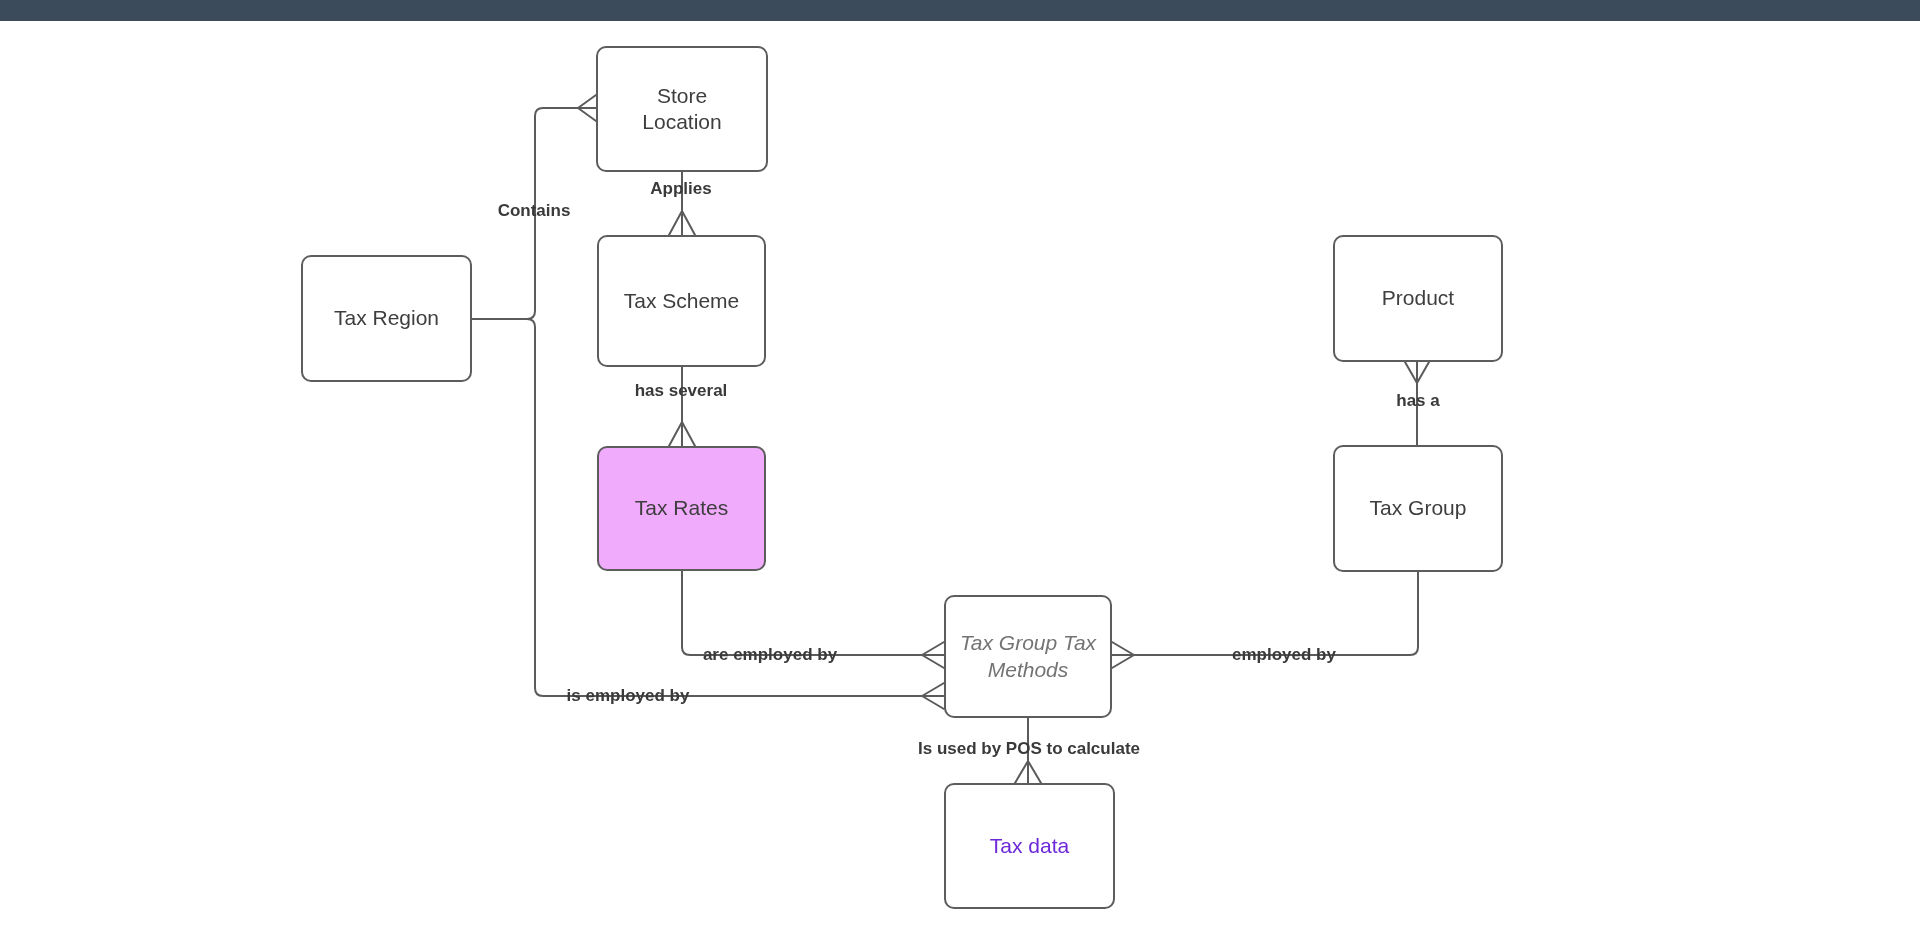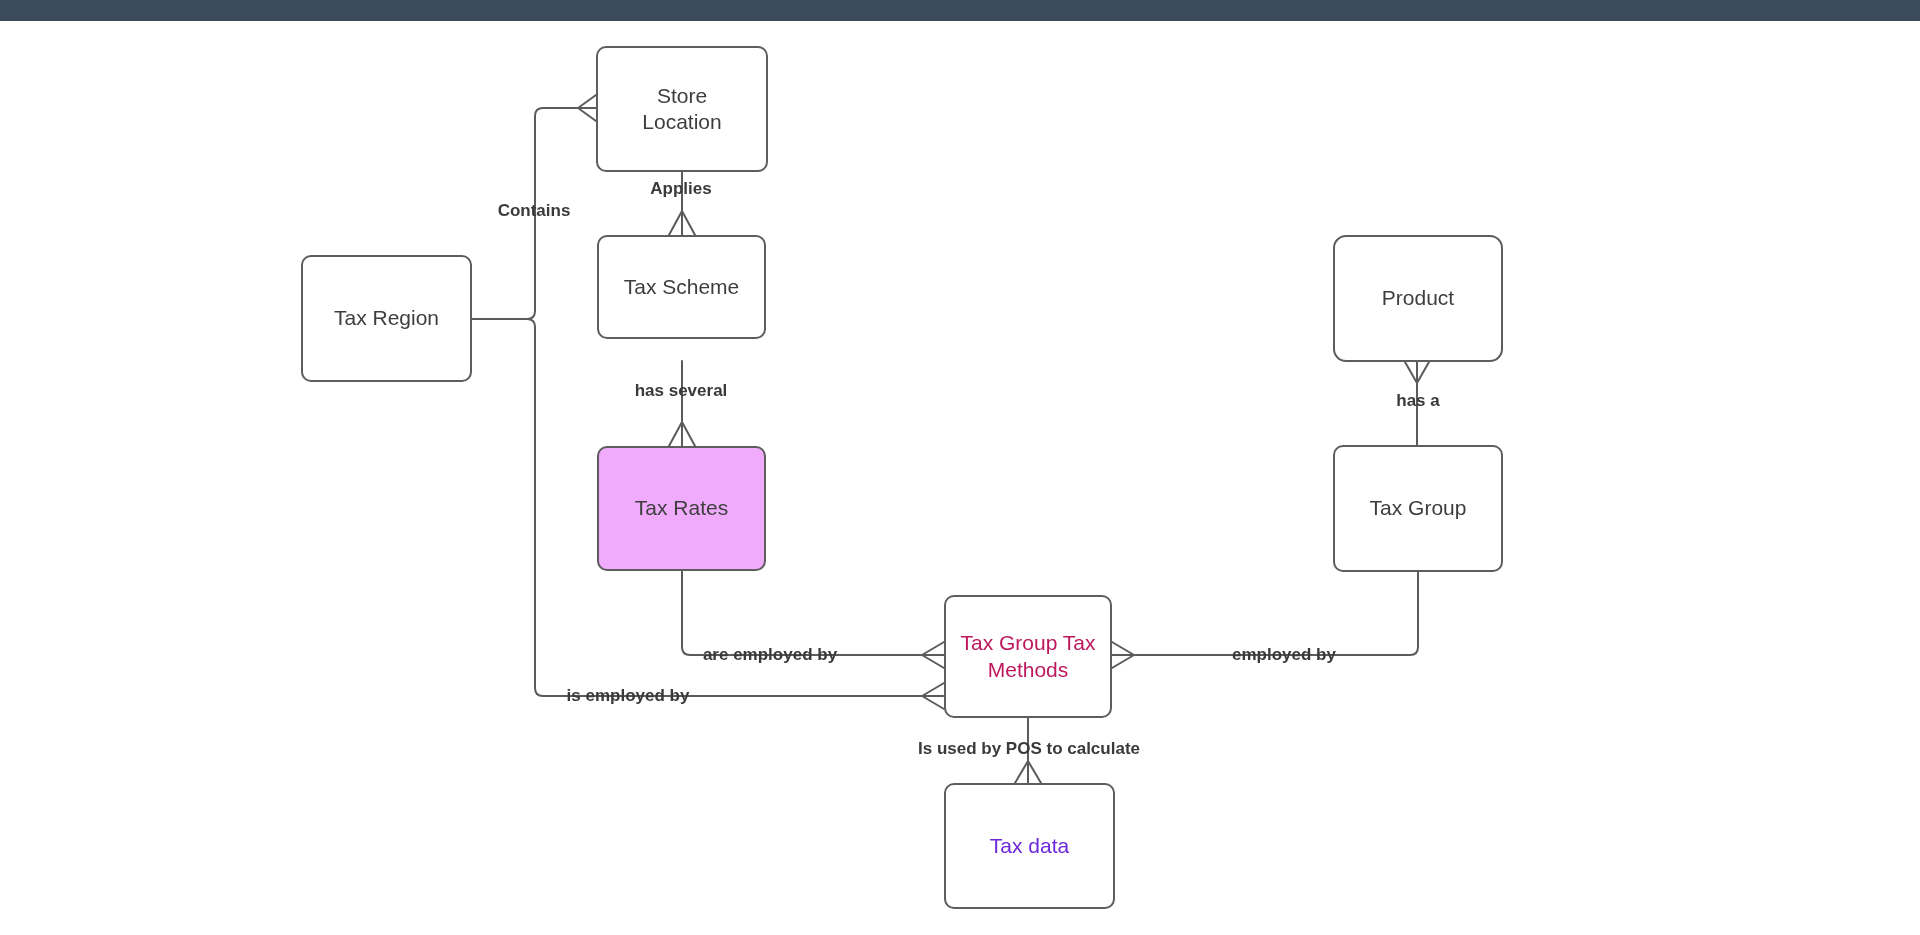--- a/index.html
+++ b/index.html
@@ -85,34 +85,34 @@
         <path d="M1028 718 L1028 783 M1028 761 L1015 783 M1028 761 L1041 783" fill="none" stroke="#5b5b5b" stroke-width="2" stroke-linecap="round"></path>
       </svg>
     <div id="entity-layer">
         <div class="entity" style="left: 596px; top: 46px; width: 172px; height: 126px; border-color: rgb(93, 93, 93); background: rgb(255, 255, 255);">
           <span class="entity-label" style="color: rgb(62, 62, 62);">Store
 Location</span>
         </div>
         <div class="entity" style="left: 301px; top: 255px; width: 171px; height: 127px; border-color: rgb(93, 93, 93); background: rgb(255, 255, 255);">
           <span class="entity-label" style="color: rgb(62, 62, 62);">Tax Region</span>
         </div>
-        <div class="entity" style="left: 597px; top: 235px; width: 169px; height: 104px; border-color: rgb(93, 93, 93); background: rgb(255, 255, 255);">
+        <div class="entity" style="left: 597px; top: 235px; width: 169px; height: 132px; border-color: rgb(93, 93, 93); background: rgb(255, 255, 255);">
           <span class="entity-label" style="color: rgb(62, 62, 62);">Tax Scheme</span>
         </div>
         <div class="entity" style="left: 597px; top: 446px; width: 169px; height: 125px; border-color: rgb(93, 93, 93); background: #f0abfc;">
           <span class="entity-label" style="color: rgb(62, 62, 62);">Tax Rates</span>
         </div>
         <div class="entity" style="left: 944px; top: 595px; width: 168px; height: 123px; border-color: rgb(93, 93, 93); background: rgb(255, 255, 255);">
-          <span class="entity-label" style="color: #be185d;">Tax Group Tax
+          <span class="entity-label" style="color: #737373; font-style: italic;">Tax Group Tax
 Methods</span>
         </div>
         <div class="entity" style="left: 944px; top: 783px; width: 171px; height: 126px; border-color: rgb(93, 93, 93); background: rgb(255, 255, 255);">
           <span class="entity-label" style="color: #6d28d9;">Tax data</span>
         </div>
-        <div class="entity" style="left: 1333px; top: 235px; width: 170px; height: 127px; border-color: rgb(93, 93, 93); background: rgb(255, 255, 255); border-radius: 13px;">
+        <div class="entity" style="left: 1333px; top: 235px; width: 170px; height: 127px; border-color: rgb(93, 93, 93); background: rgb(255, 255, 255);">
           <span class="entity-label" style="color: rgb(62, 62, 62);">Product</span>
         </div>
         <div class="entity" style="left: 1333px; top: 445px; width: 170px; height: 127px; border-color: rgb(93, 93, 93); background: rgb(255, 255, 255);">
           <span class="entity-label" style="color: rgb(62, 62, 62);">Tax Group</span>
         </div>
       </div>
     <div id="edge-label-layer">
         <div class="edge-label" style="left: 534px; top: 211px; color: rgb(58, 58, 58);">Contains</div>
         <div class="edge-label" style="left: 681px; top: 189px; color: rgb(58, 58, 58);">Applies</div>
         <div class="edge-label" style="left: 681px; top: 391px; color: rgb(58, 58, 58);">has several</div>

